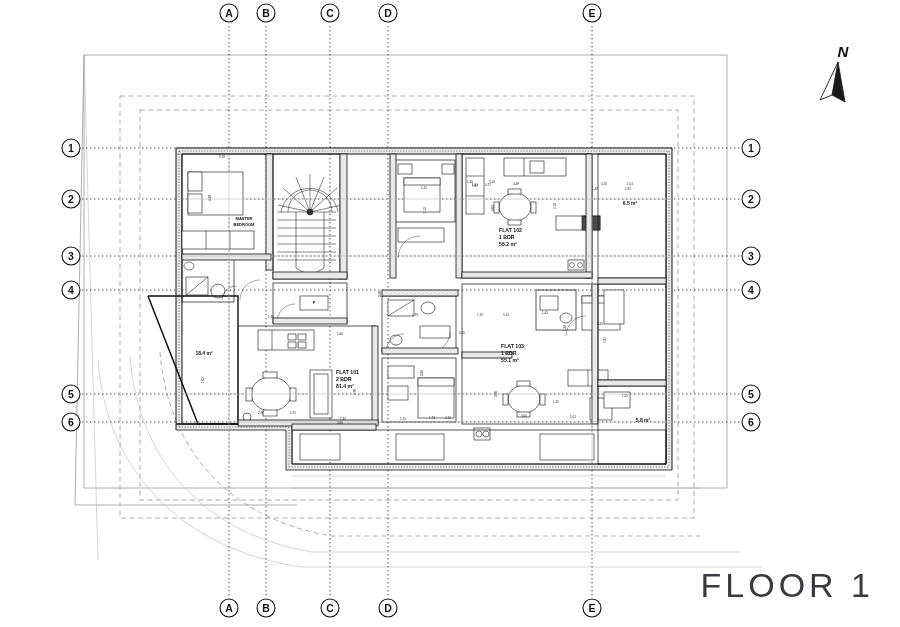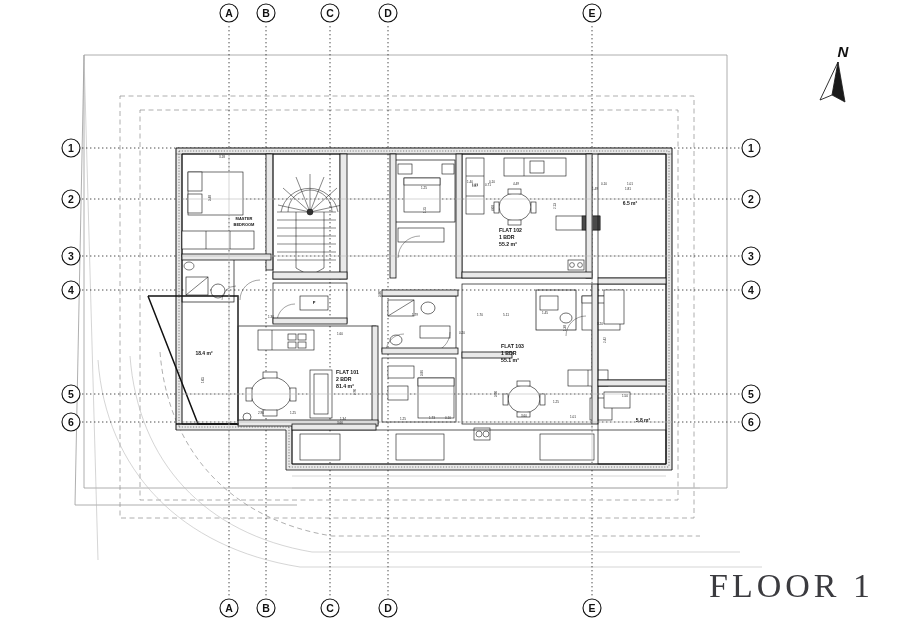--- a/index.html
+++ b/index.html
@@ -1,21 +1,21 @@
 <!DOCTYPE html>
 <html><head>
 <meta charset="utf-8">
 <style>
   html,body{margin:0;padding:0;background:#ffffff;}
   body{width:900px;height:627px;overflow:hidden;
        font-family:"Liberation Sans",sans-serif;color:#1a1a1a;}
   #sheet{position:relative;width:900px;height:627px;background:#fff;}
   #plan-svg{position:absolute;left:0;top:0;width:900px;height:627px;}
   .title-block{position:absolute;right:26px;bottom:22px;
-       font-family:Liberation Serif, serif;
+       font-family:Liberation Sans, sans-serif;
        font-size:34px;font-weight:300;letter-spacing:4px;color:#3b3b3f;
        white-space:nowrap;}
   text{font-family:"Liberation Sans",sans-serif;fill:#111;}
   .grid-label{font-size:10.5px;font-weight:700;text-anchor:middle;dominant-baseline:central;}
   .flat-label{font-size:5.2px;font-weight:700;text-anchor:start;}
   .room-label{font-size:4px;font-weight:700;text-anchor:middle;}
   .area-label{font-size:5px;font-weight:700;text-anchor:middle;}
   .dim-h{font-size:3.1px;text-anchor:middle;fill:#222;}
   .dim-v{font-size:3.1px;text-anchor:middle;fill:#222;}
   .north-n{font-size:15px;font-weight:700;font-style:italic;text-anchor:middle;}

